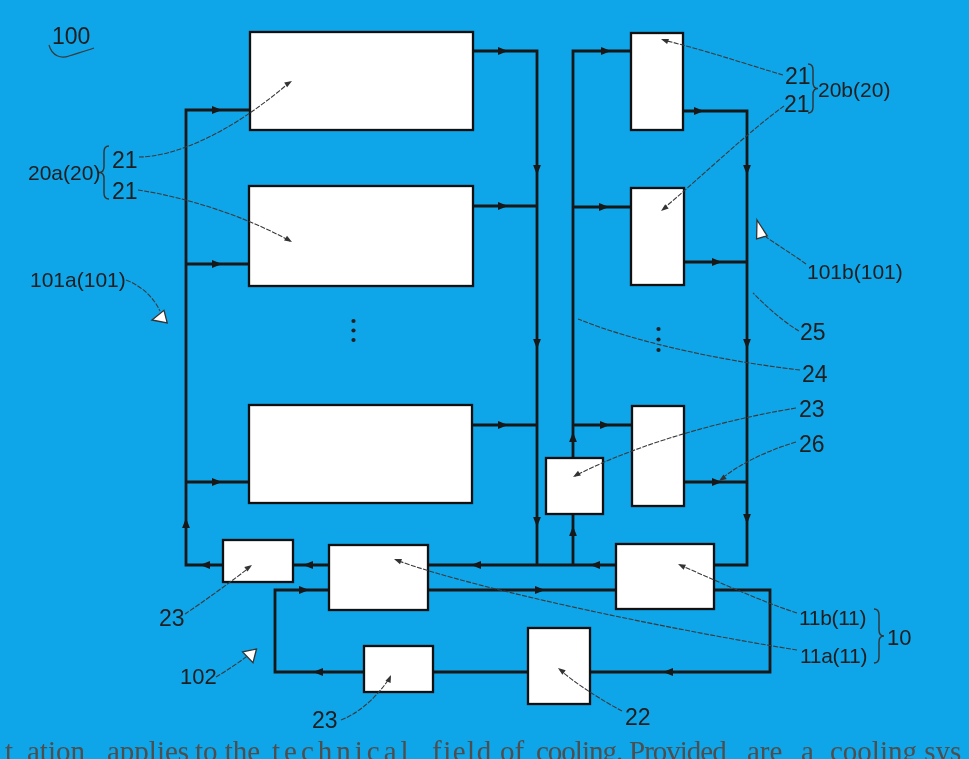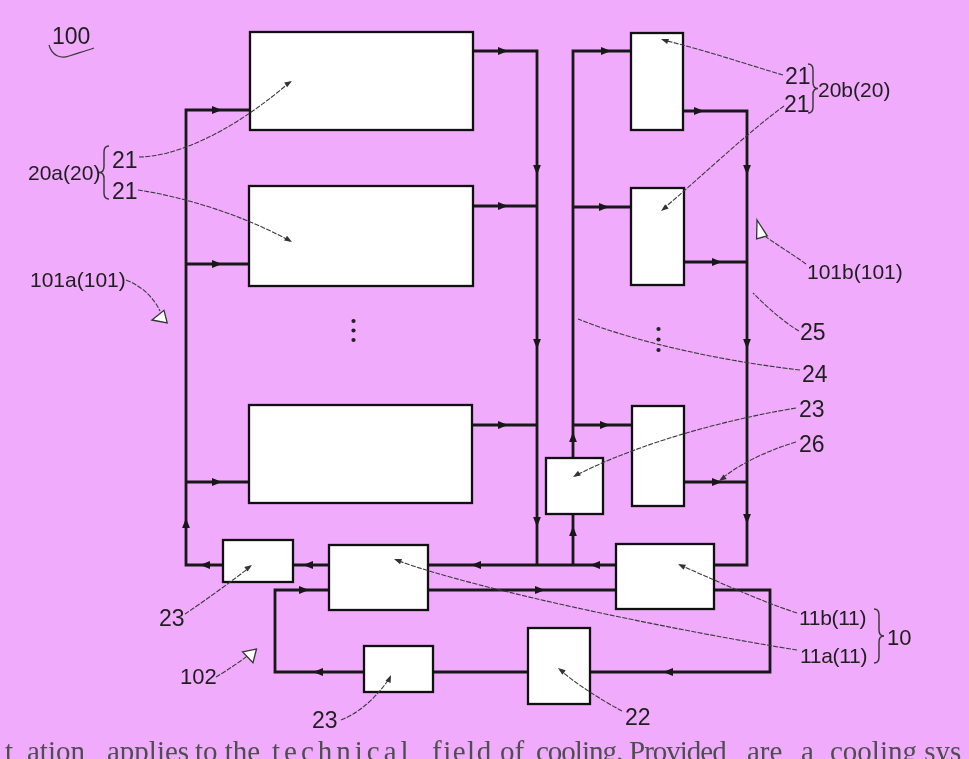--- a/index.html
+++ b/index.html
@@ -1,16 +1,16 @@
 <!DOCTYPE html>
 <html><head>
 <meta charset="utf-8">
 <style>
 html,body{margin:0;padding:0;background:#ffffff;}
-#page{position:relative;width:969px;height:759px;overflow:hidden;background:#f0abfc;}
+#page{position:relative;width:969px;height:759px;overflow:hidden;background:#0ea5e9;}
 #bottomtext{position:absolute;left:0;top:737px;width:1500px;height:30px;font-family:"Liberation Serif",serif;
  font-size:29px;line-height:29px;color:#4e4e4e;filter:blur(0.4px);white-space:nowrap;}
 #bottomtext span{position:absolute;top:0;}
 </style>
 </head>
 <body>
 <div id="page">
 <svg width="969" height="759" viewBox="0 0 969 759">
 <path d="M 250,110 H 186 V 565 H 616" stroke="#181818" stroke-width="2.8" fill="none"></path>
 <path d="M 186,264 H 249" stroke="#181818" stroke-width="2.8" fill="none"></path>

